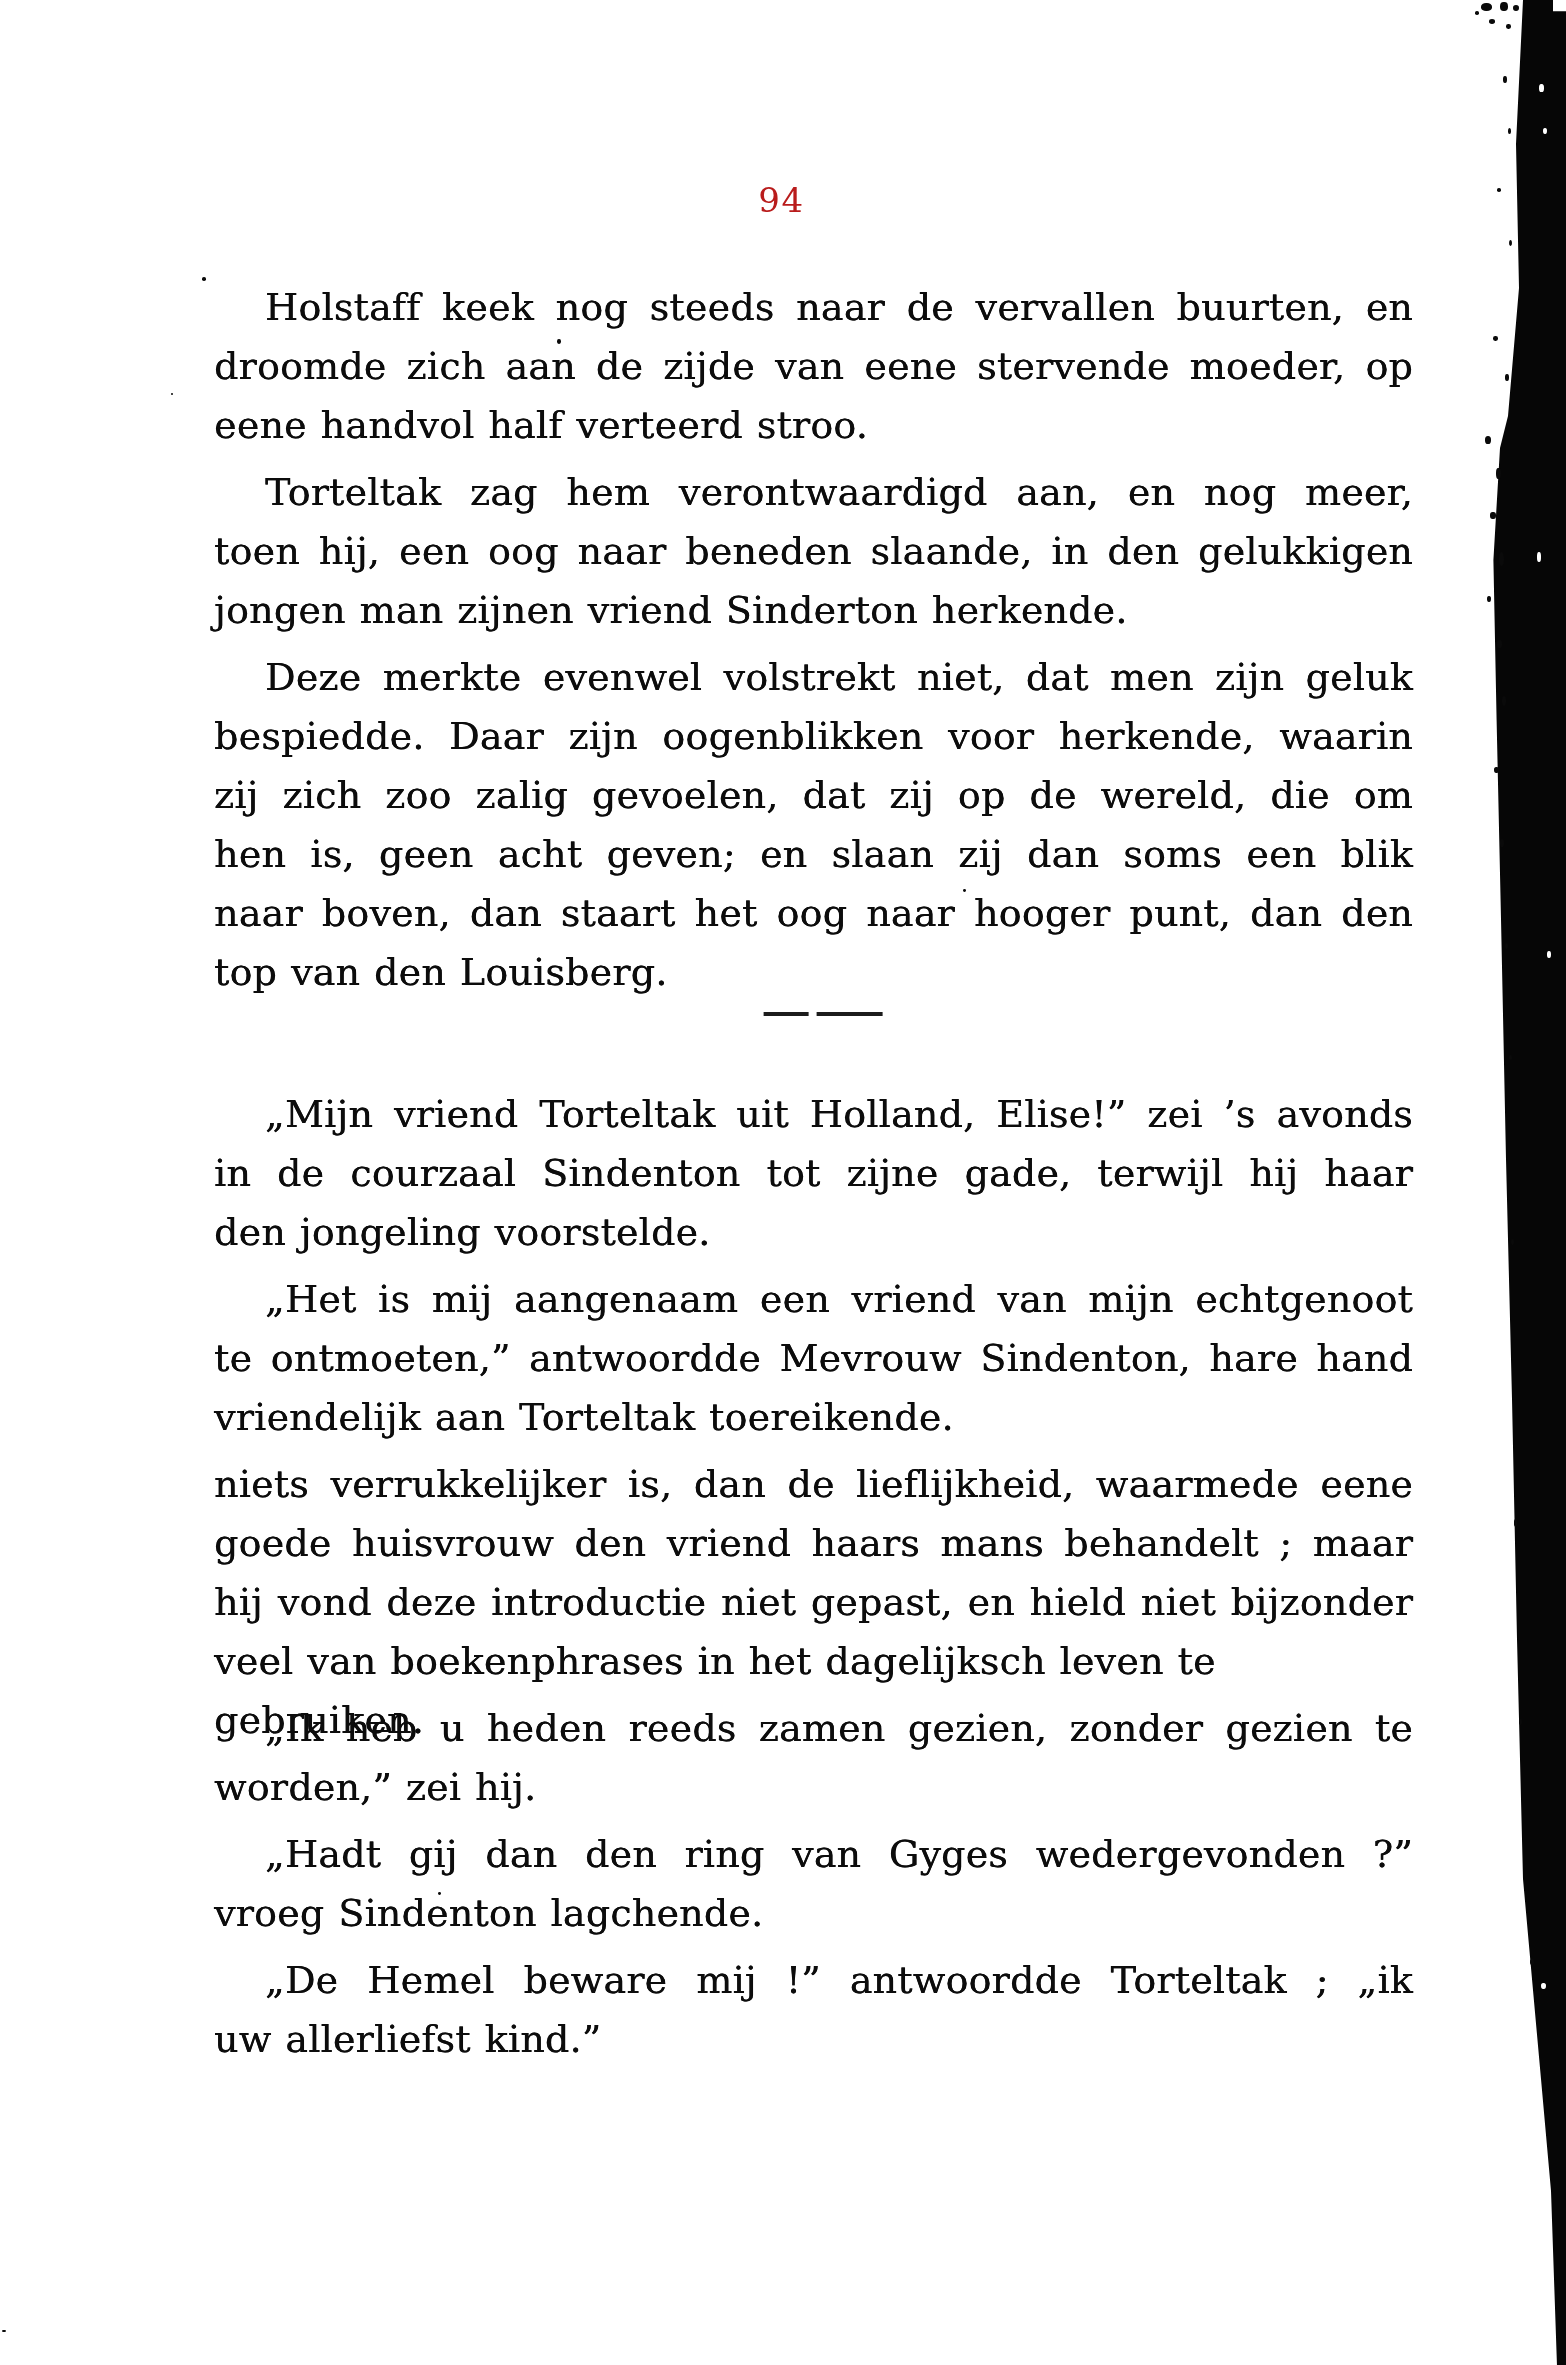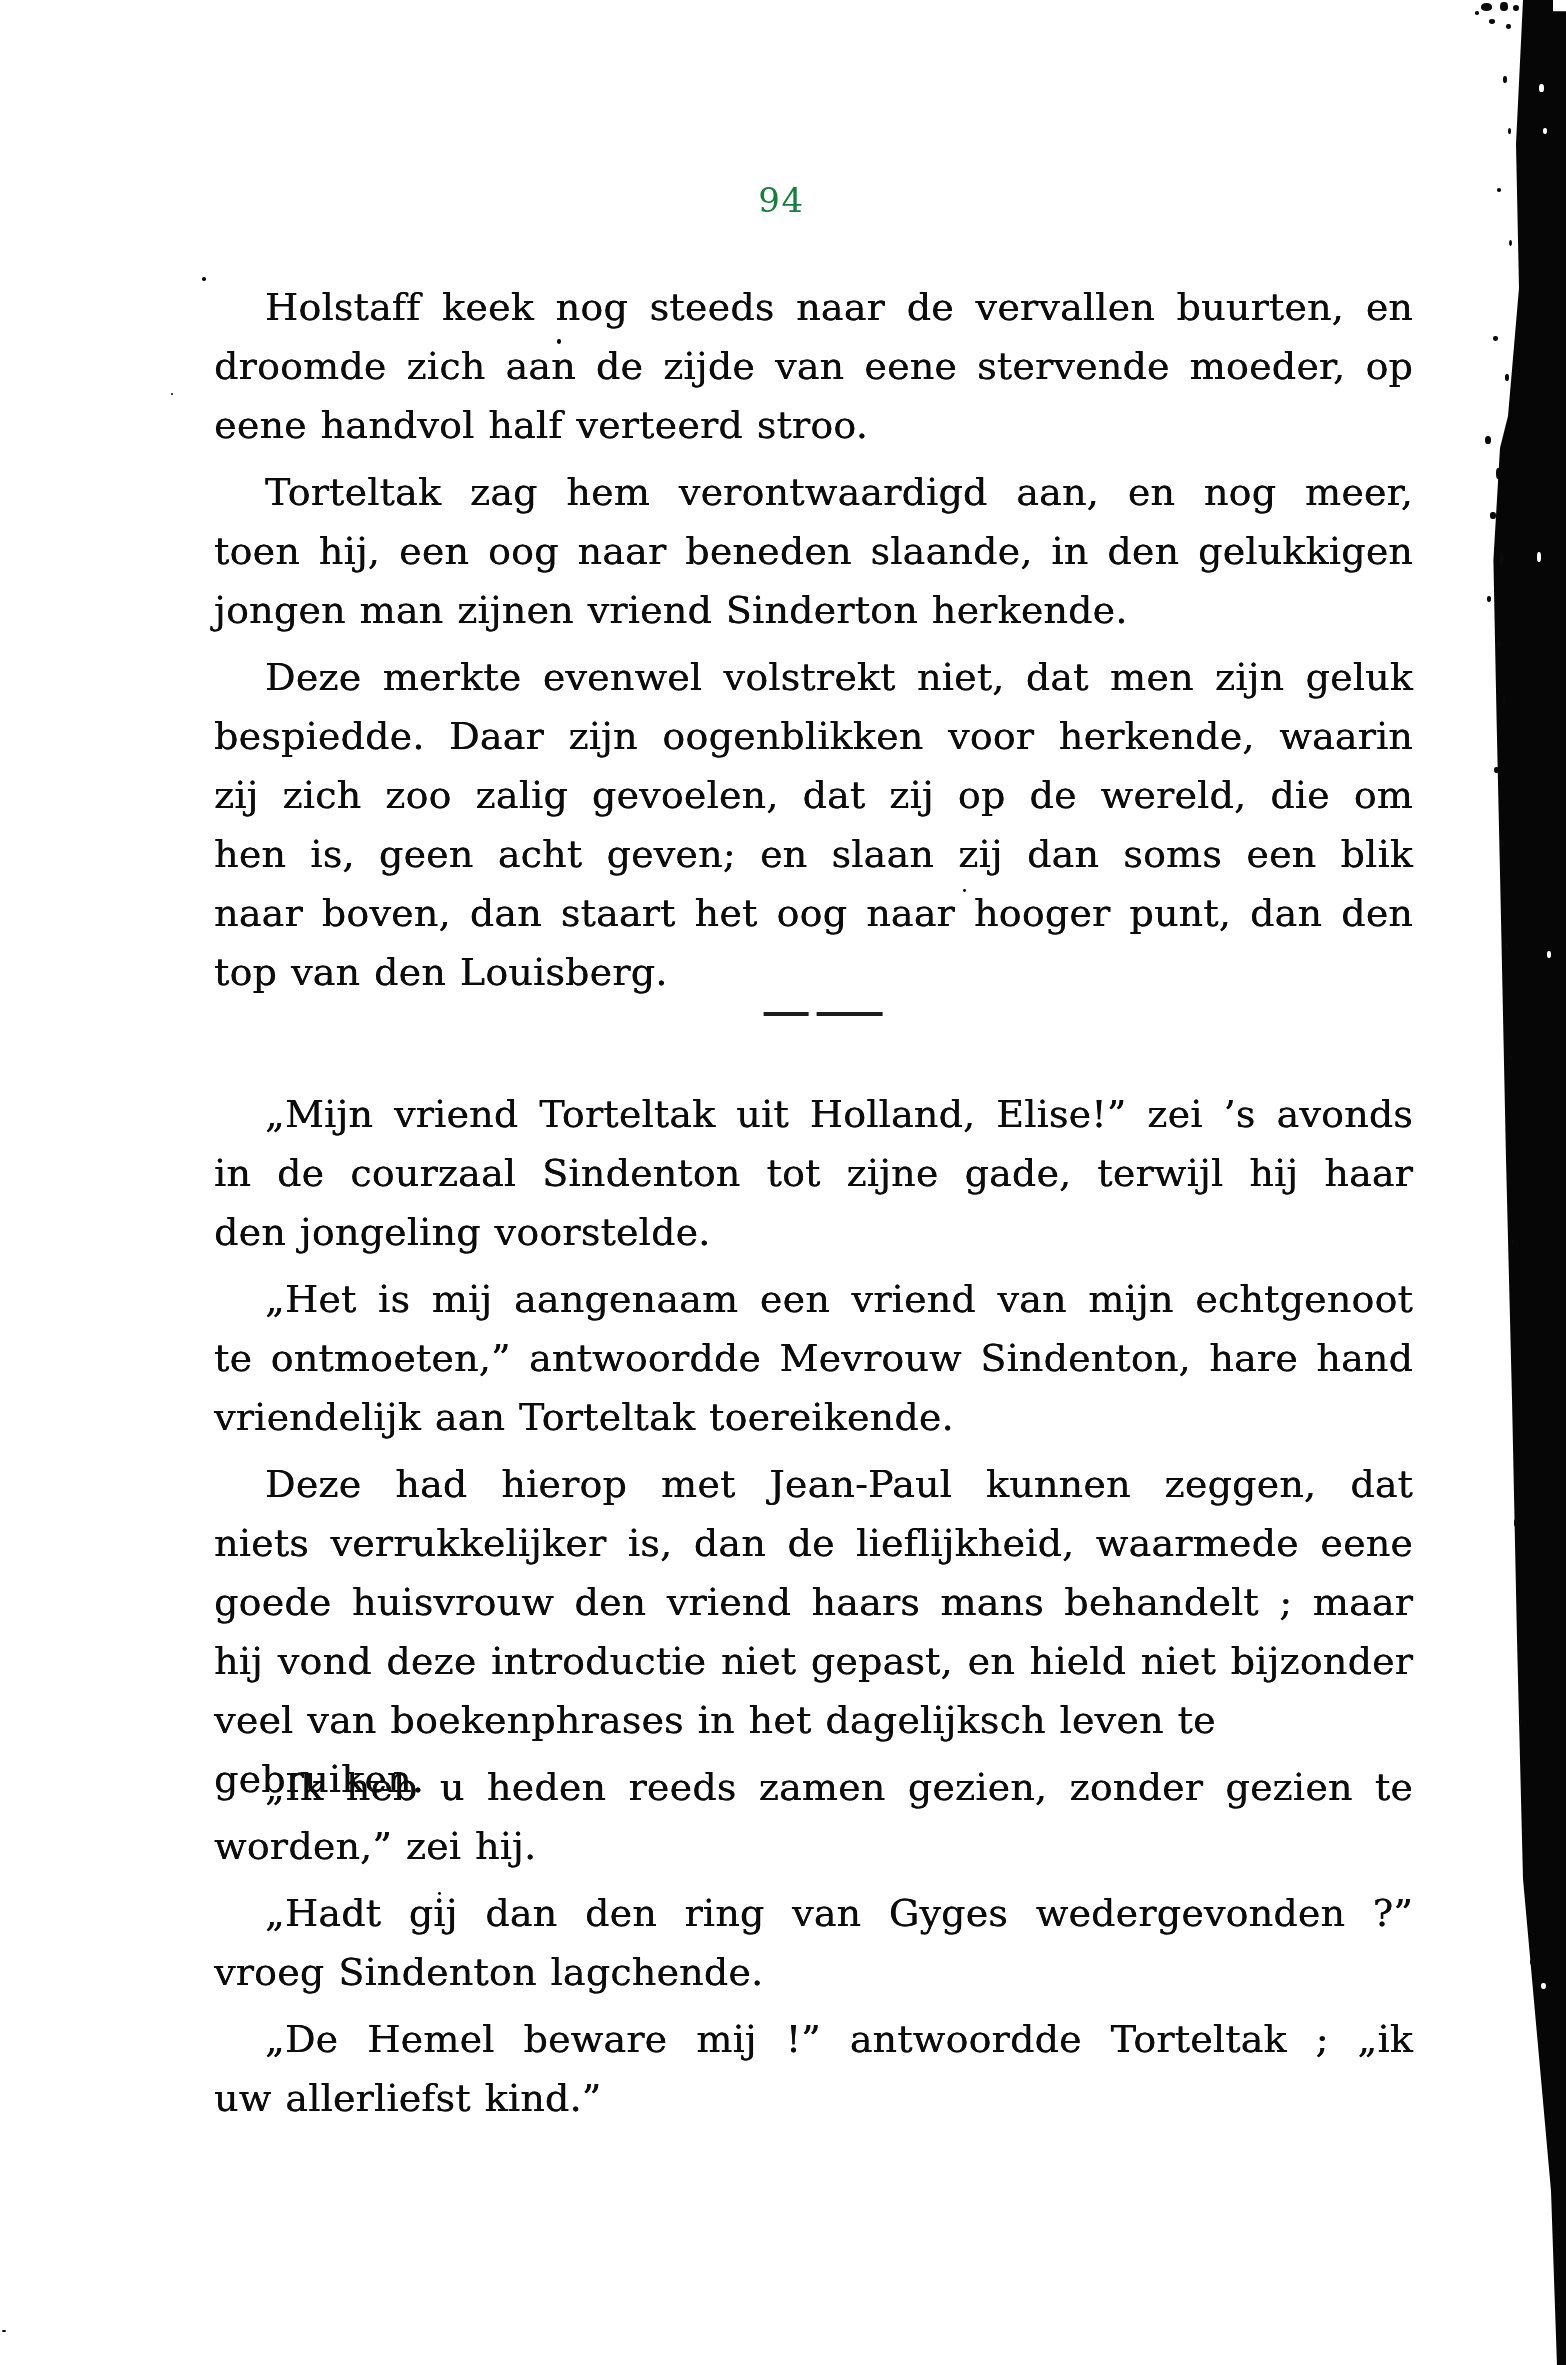--- a/index.html
+++ b/index.html
@@ -21,21 +21,21 @@
   }
   .page-number {
     position: absolute;
     top: 180px;
     left: 206px;
     width: 1215px;
     text-align: center;
     transform: translateX(-32px);
     font-size: 34px;
     letter-spacing: 1.6px;
-    color: #15803d;
+    color: #b91c1c;
   }
   .text-block {
     position: absolute;
     top: 270px;
     left: 206px;
     width: 1215px;
     font-size: 38px;
     line-height: 59px;
     letter-spacing: 0.2px;
     word-spacing: 1.6px;
@@ -126,21 +126,20 @@
         <div class="line indent just">„Mijn vriend Torteltak uit Holland, Elise!” zei ’s avonds</div>
         <div class="line just">in de courzaal Sindenton tot zijne gade, terwijl hij haar</div>
         <div class="line">den jongeling voorstelde.</div>
       </div>
       <div class="paragraph">
         <div class="line indent just">„Het is mij aangenaam een vriend van mijn echtgenoot</div>
         <div class="line just">te ontmoeten,” antwoordde Mevrouw Sindenton, hare hand</div>
         <div class="line">vriendelijk aan Torteltak toereikende.</div>
       </div>
       <div class="paragraph">
-        <div class="line indent just">Deze had hierop met Jean-Paul kunnen zeggen, dat</div>
         <div class="line just">niets verrukkelijker is, dan de lieflijkheid, waarmede eene</div>
         <div class="line just">goede huisvrouw den vriend haars mans behandelt ; maar</div>
         <div class="line just">hij vond deze introductie niet gepast, en hield niet bijzonder</div>
         <div class="line">veel van boekenphrases in het dagelijksch leven te gebruiken.</div>
       </div>
       <div class="paragraph">
         <div class="line indent just">„Ik heb u heden reeds zamen gezien, zonder gezien te</div>
         <div class="line">worden,” zei hij.</div>
       </div>
       <div class="paragraph">

